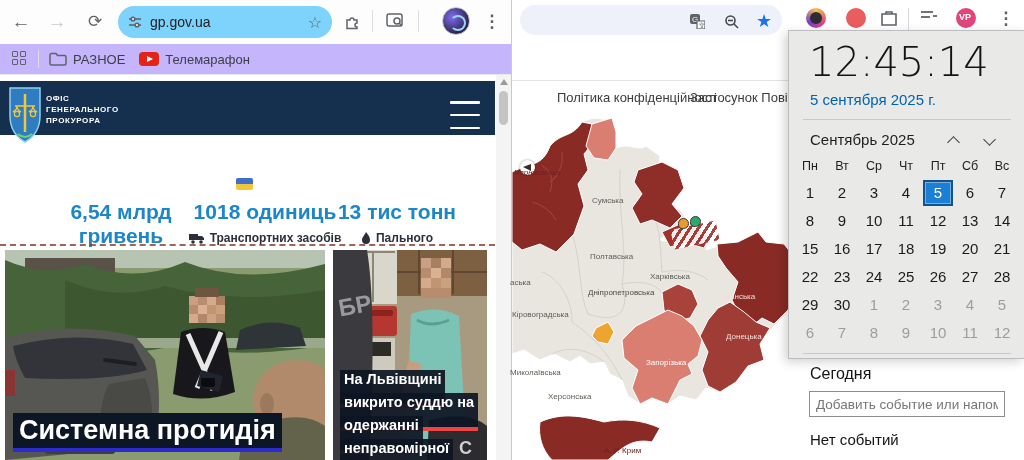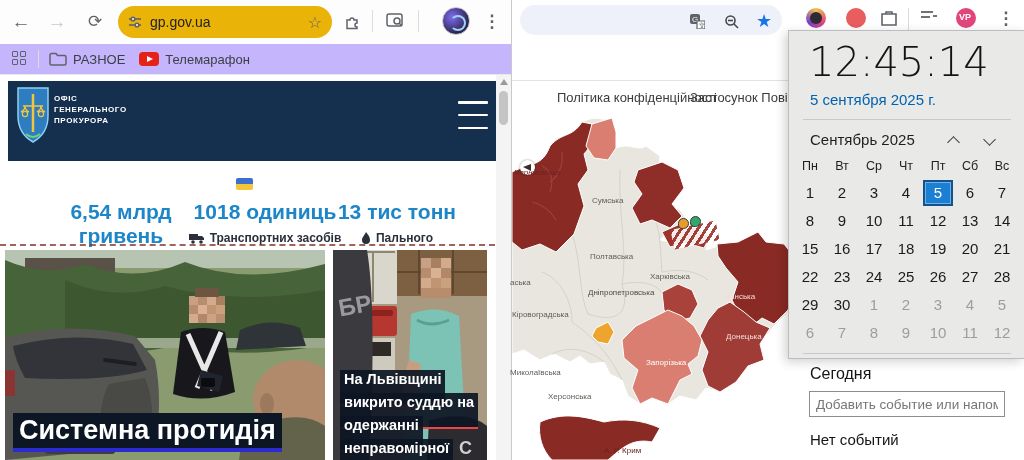--- a/index.html
+++ b/index.html
@@ -5,37 +5,37 @@
   * { margin:0; padding:0; box-sizing:border-box; }
   html,body { width:1024px; height:460px; overflow:hidden; }
   body { font-family:"Liberation Sans", sans-serif; background:#fff; position:relative; }
   .abs { position:absolute; }
 
   
   #left-win { left:0; top:0; width:512px; height:460px; background:#fff; border-right:1px solid #c9c9c9; }
   .ltoolbar { left:0; top:0; width:511px; height:44px; background:#fdfdfe; }
   .navbtn { top:11px; width:22px; height:22px; color:#5f6368; font-size:19px; line-height:22px; text-align:center; }
   .disabled { color:#c6c9cd; }
-  .omnibox { left:118px; top:6px; width:214px; height:32px; background:#eab308; border-radius:16px; display:flex; align-items:center; padding:0 10px; }
+  .omnibox { left:118px; top:6px; width:214px; height:32px; background:#7dd3fc; border-radius:16px; display:flex; align-items:center; padding:0 10px; }
   .omni-url { font-size:14px; color:#202124; margin-left:8px; flex:1; }
   .mini-ic { display:inline-flex; align-items:center; justify-content:center; }
   .vsep { top:10px; width:1px; height:22px; background:#dadce0; }
   .kebab { color:#5f6368; font-size:17px; font-weight:bold; line-height:22px; text-align:center; width:20px; }
   .avatar-l { left:442px; top:7px; width:28px; height:28px; border-radius:50%; background:radial-gradient(circle at 35% 35%, #7f6cf0, #2a2550 70%); border:1px solid #c9c9c9; }
   .avatar-l:after { content:""; position:absolute; left:7px; top:7px; width:12px; height:12px; border-radius:50%; border:2px solid #9fd3f0; border-left-color:transparent; }
 
   .bookmarks { left:0; top:44px; width:511px; height:31px; background:#c4b5fd; border-bottom:1px solid #e8e8e8; display:flex; align-items:center; }
   .bm-label { font-size:13px; color:#3c4043; margin:0 14px 0 6px; }
   .grid-ic { width:16px; height:16px; margin-left:12px; display:grid; grid-template-columns:6px 6px; grid-template-rows:6px 6px; gap:2px; }
   .grid-ic i { border:1.5px solid #5f6368; border-radius:1px; }
   .yt { width:20px; height:14px; background:#e62117; border-radius:4px; position:relative; }
   .yt:after { content:""; position:absolute; left:8px; top:4px; border-left:6px solid #fff; border-top:3.5px solid transparent; border-bottom:3.5px solid transparent; }
 
   
-  .site-hdr { left:8px; top:81px; width:495px; height:80px; background:#15304e; }
+  .site-hdr { left:0; top:81px; width:495px; height:54px; background:#15304e; }
   .logo-shield { left:8px; top:5px; width:34px; height:58px; }
   .logo-txt { left:46px; top:12px; color:#fff; font-size:8px; letter-spacing:.6px; line-height:11px; font-weight:bold; }
   .burger { left:450px; top:20px; width:30px; height:28px; display:flex; flex-direction:column; justify-content:space-between; cursor:pointer; }
   .burger i { height:2.5px; background:#fff; border-radius:1px; }
 
   .lscroll { left:496px; top:75px; width:15px; height:385px; background:#f4f4f4; }
   .lscroll .arr { margin:4px auto 0; width:0; height:0; border-left:4px solid transparent; border-right:4px solid transparent; border-bottom:6px solid #9a9a9a; }
   .lscroll .thumb { margin:6px auto 0; width:9px; height:34px; background:#c4c4c4; border-radius:5px; }
 
   .banner-title { left:0; top:174px; width:495px; text-align:center; font-size:16.5px; font-weight:bold; color:#20252f; }
@@ -44,21 +44,21 @@
   .stat-val { font-size:21px; font-weight:bold; color:#1d86c8; }
   .stat-lab { margin-top:7px; font-size:12px; font-weight:bold; color:#2a2f3a; display:flex; align-items:center; justify-content:center; gap:5px; }
   .dash-div { left:0; top:244px; width:495px; border-top:2px dashed #8a3b33; opacity:.8; }
 
   .card { top:250px; overflow:hidden; background:#d8d8d8; }
   #card1 { left:5px; width:320px; height:210px; }
   #card2 { left:333px; width:154px; height:210px; }
   .card-title1 { position:absolute; left:8px; bottom:14px; font-size:27px; font-weight:bold; color:#fff; }
   .card-title1 span { background:#0d1624; padding:2px 6px 3px; border-bottom:4px solid #2b2bd0; }
   .card-title2 { position:absolute; left:7px; top:118px; font-size:14.5px; font-weight:bold; color:#fff; line-height:23px; }
-  .card-title2 span { background:rgba(13,22,36,.92); padding:1px 4px 17px; border-bottom:2px solid #ef4444; }
+  .card-title2 span { background:rgba(13,22,36,.92); padding:1px 4px 17px; border-bottom:4px solid #ef4444; }
 
   
   #right-win { left:512px; top:0; width:512px; height:460px; background:#fff; }
   .romni { left:8px; top:5px; width:262px; height:30px; background:#eef1f9; border-radius:15px; }
   .rtool-ic { top:9px; color:#45494e; }
   .star-fill { color:#1a73e8; font-size:18px; }
   .ext-dot { top:8px; width:20px; height:20px; border-radius:50%; }
   .rpage-line { left:0; top:80px; width:512px; border-top:1px solid #e2e2e2; }
   .rlink { top:90px; font-size:13px; color:#3b3b3b; cursor:pointer; }
 

